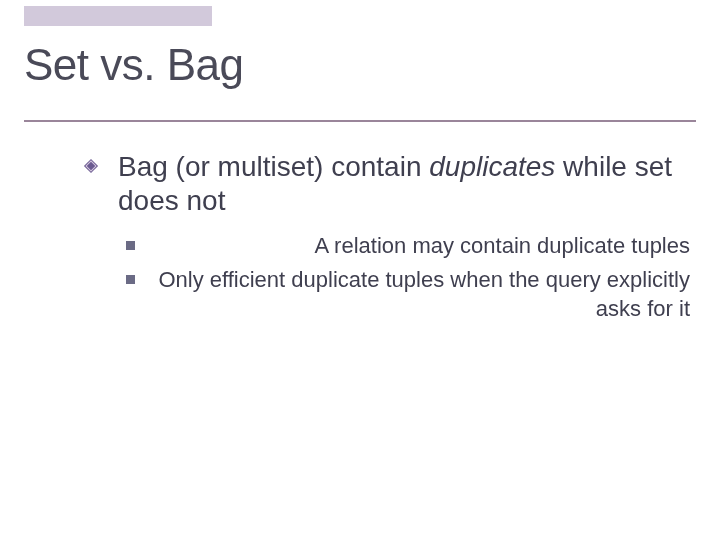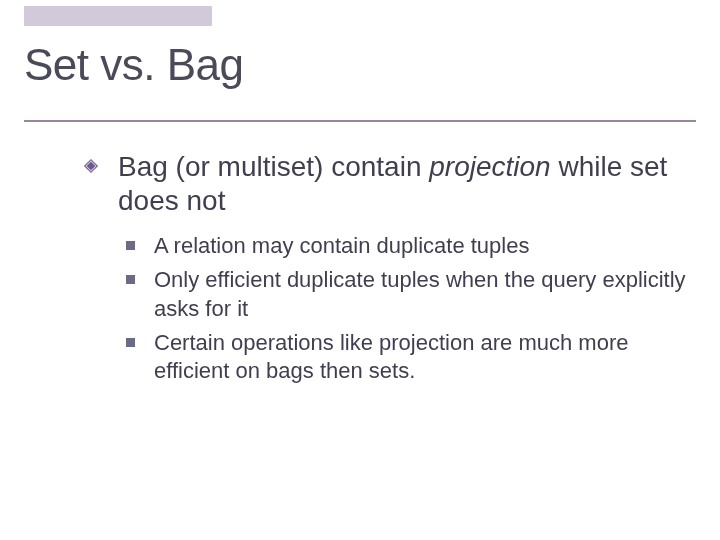--- a/index.html
+++ b/index.html
@@ -64,20 +64,21 @@
     width: 18px;
     height: 18px;
   }
   .bullet .diamond svg { display: block; }
   .sublist {
     margin-top: 14px;
     margin-left: 44px;
     font-size: 22px;
     line-height: 1.28;
     color: #3f3f4f;
+    text-align: right;
   }
   .sub {
     position: relative;
     padding-left: 28px;
     margin-bottom: 6px;
   }
   .sub .sq {
     position: absolute;
     left: 0;
     top: 9px;
@@ -99,33 +100,29 @@
 
   <div class="body">
 
     <div class="bullet">
       <span class="diamond">
         <svg width="18" height="18" viewBox="0 0 18 18">
           <rect x="4" y="4" width="10" height="10" fill="#6a5a90" transform="rotate(45 9 9)"></rect>
           <rect x="5.5" y="5.5" width="7" height="7" fill="none" stroke="#d4c7de" stroke-width="1" transform="rotate(45 9 9)"></rect>
         </svg>
       </span>
-      <span>Bag (or multiset) contain </span><span class="ital">projection</span><span> while set does not</span>
+      <span>Bag (or multiset) contain </span><span class="ital">duplicates</span><span> while set does not</span>
     </div>
 
 
     <div class="sublist">
       <div class="sub">
         <span class="sq"></span>
         <span>A relation may contain duplicate tuples</span>
       </div>
       <div class="sub">
         <span class="sq"></span>
         <span>Only efficient duplicate tuples when the query explicitly asks for it</span>
       </div>
-      <div class="sub">
-        <span class="sq"></span>
-        <span>Certain operations like projection are much more efficient on bags then sets.</span>
-      </div>
     </div>
 
   </div>
 </div>
 
 </body></html>

